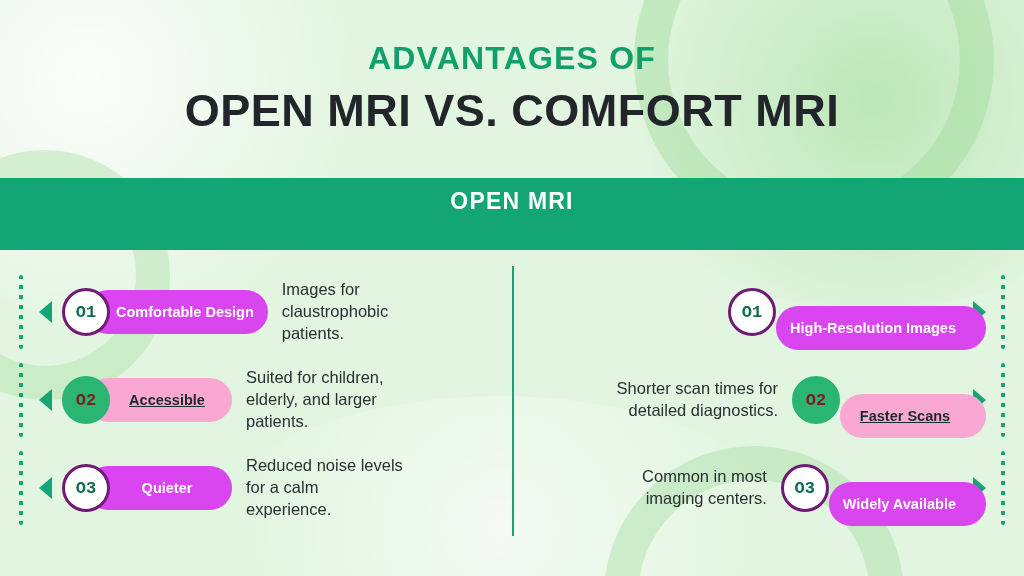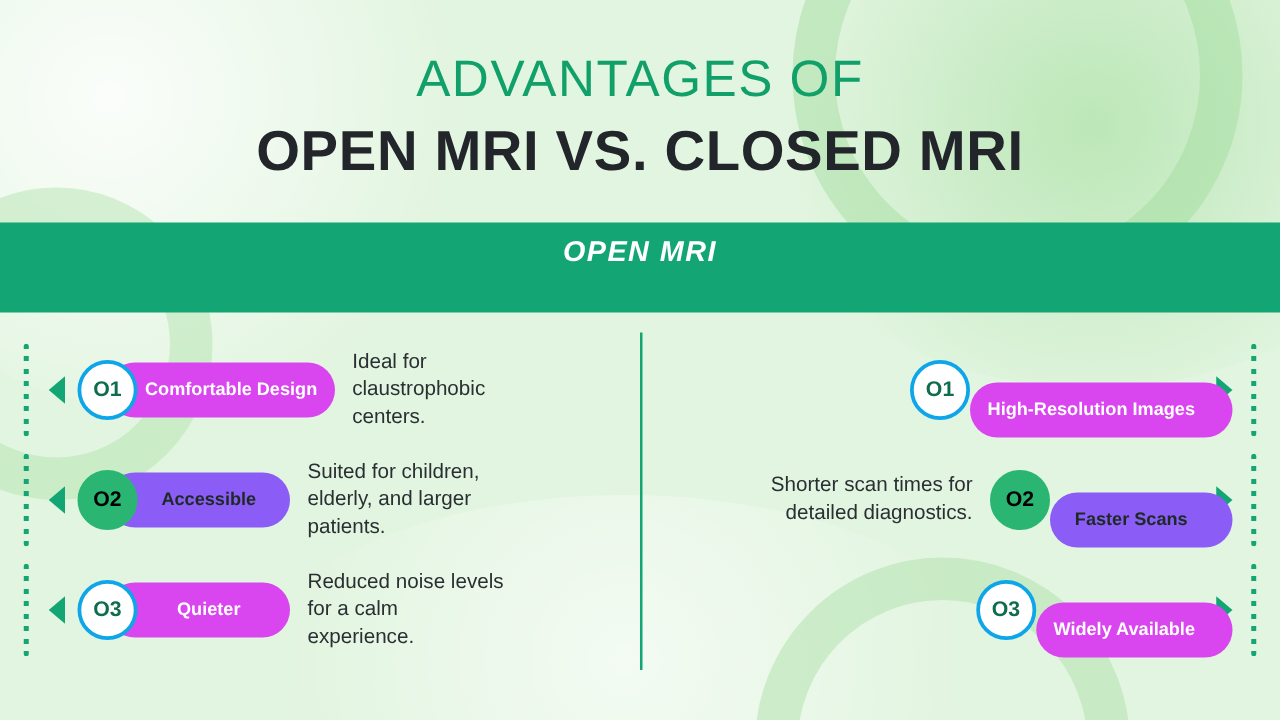--- a/index.html
+++ b/index.html
@@ -37,22 +37,22 @@
   .bg-arc.a3 { width: 300px; height: 300px; right: 120px; bottom: -170px; border-color: rgba(168,222,163,0.45); }
 
   
   .header {
     position: relative;
     padding-top: 40px;
     text-align: center;
     z-index: 3;
   }
   .kicker {
-    font-size: 41px;
-    font-weight: normal;
+    font-size: 32px;
+    font-weight: bold;
     letter-spacing: 1.2px;
     color: #12a06a;
   }
   .headline {
     margin-top: 8px;
     font-size: 45px;
     font-weight: bold;
     letter-spacing: 0.5px;
     color: #22262a;
   }
@@ -69,21 +69,20 @@
   .band-col {
     flex: 1;
     color: #ffffff;
     text-align: center;
     padding-top: 10px;
   }
   .band-title {
     font-size: 23px;
     font-weight: bold;
     letter-spacing: 1.2px;
-    font-style: italic;
   }
   .band-sub {
     font-size: 18px;
     font-weight: bold;
     letter-spacing: 0.6px;
     margin-top: 2px;
   }
 
   
   .body {
@@ -151,53 +150,54 @@
   
   .cluster {
     position: relative;
     display: flex;
     align-items: center;
   }
   .num {
     width: 48px; height: 48px;
     border-radius: 50%;
     background: #ffffff;
-    border: 3px solid #0ea5e9;
+    border: 3px solid #701a75;
     display: flex;
     align-items: center;
     justify-content: center;
     font-size: 17px;
     font-weight: bold;
     color: #0f6d4d;
     position: relative;
     z-index: 2;
     flex: none;
+    font-family: Liberation Mono, monospace;
   }
   .num.filled {
     background: #2bb573;
     border-color: #2bb573;
-    color: #000000;
+    color: #7f1d1d;
   }
   .pill {
     height: 44px;
     min-width: 146px;
     border-radius: 22px;
     display: flex;
     align-items: center;
     justify-content: center;
     text-align: center;
     font-size: 14.5px;
     font-weight: bold;
     line-height: 1.15;
     padding: 0 14px;
     position: relative;
     flex: none;
   }
   .pill.green { background: #d946ef; color: #ffffff; }
-  .pill.white { background: #8b5cf6; color: #1d2a24; }
+  .pill.white { background: #f9a8d4; color: #1d2a24; text-decoration: underline; }
   .col.left .pill { margin-left: -24px; padding-left: 30px; }
   .col.right .pill { margin-right: -24px; padding-right: 30px; margin-top: 32px; }
 
   .desc {
     font-size: 16.5px;
     line-height: 1.32;
     color: #2a2f33;
     width: 190px;
     padding: 0 14px;
   }
@@ -210,21 +210,21 @@
 <div class="stage">
   <div class="bg-blob b1"></div>
   <div class="bg-blob b2"></div>
   <div class="bg-blob b3"></div>
   <div class="bg-arc a1"></div>
   <div class="bg-arc a2"></div>
   <div class="bg-arc a3"></div>
 
   <div class="header">
     <div class="kicker">ADVANTAGES OF</div>
-    <div class="headline">OPEN MRI VS. CLOSED MRI</div>
+    <div class="headline">OPEN MRI VS. COMFORT MRI</div>
   </div>
 
   <div class="band">
     <div class="band-col">
       <div class="band-title">OPEN MRI</div>
     </div>
   </div>
 
   <div class="body">
     <div class="divider"></div>
@@ -235,21 +235,21 @@
         <div class="rail">
             <div class="dots"></div>
           </div>
         <div class="arrows">
           <div class="tri left"></div>
         </div>
         <div class="cluster">
           <div class="num">O1</div>
           <div class="pill green">Comfortable Design</div>
         </div>
-        <div class="desc">Ideal for claustrophobic centers.</div>
+        <div class="desc">Images for claustrophobic patients.</div>
       </div>
 
       <div class="row">
         <div class="rail">
             <div class="dots"></div>
           </div>
         <div class="arrows">
           <div class="tri left"></div>
         </div>
         <div class="cluster">
@@ -308,17 +308,18 @@
         <div class="rail">
             <div class="dots"></div>
           </div>
         <div class="arrows">
           <div class="tri right"></div>
         </div>
         <div class="cluster">
           <div class="num">O3</div>
           <div class="pill green">Widely Available</div>
         </div>
+        <div class="desc">Common in most imaging centers.</div>
       </div>
 
     </div>
   </div>
 </div>
 
 </body></html>

